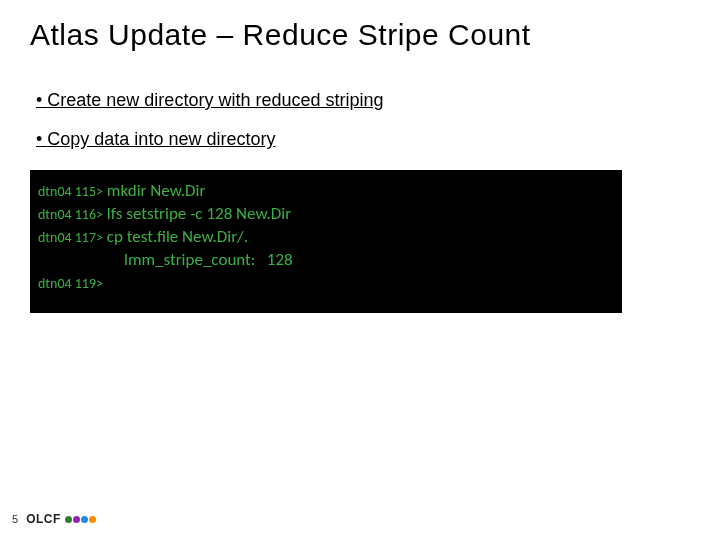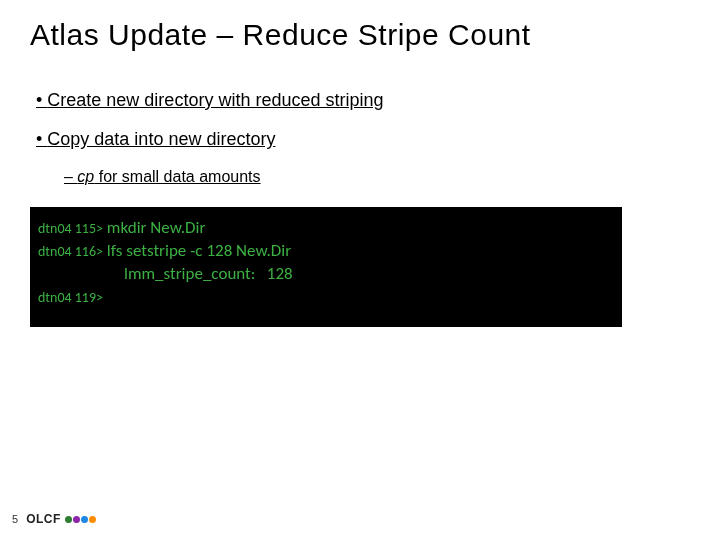--- a/index.html
+++ b/index.html
@@ -60,27 +60,27 @@
 <body>
 
 <div class="slide">
 
   <h1 class="title">Atlas Update – Reduce Stripe Count</h1>
 
   <div class="bullets">
     <div class="b1">Create new directory with reduced striping</div>
     <div class="b1">Copy data into new directory</div>
     <div class="sub">
-      <div class="sub-item"><span class="em">cp</span><span> for small data amounts</span></div>
     </div>
   </div>
 
   <div class="terminal">
     <div class="line"><span class="prompt">dtn04 115&gt;</span><span> mkdir New.Dir</span></div>
     <div class="line"><span class="prompt">dtn04 116&gt;</span><span> lfs setstripe -c 128 New.Dir</span></div>
+    <div class="line"><span class="prompt">dtn04 117&gt;</span><span> cp test.file New.Dir/.</span></div>
     <div class="line indent">lmm_stripe_count:   128</div>
     <div class="line"><span class="prompt">dtn04 119&gt;</span></div>
   </div>
 
   <div class="footer">
     <div class="footer-left">
       <span>5</span>
       <span class="olcf">
         <span class="olcf-text">OLCF</span>
         <span class="dot d1"></span>

